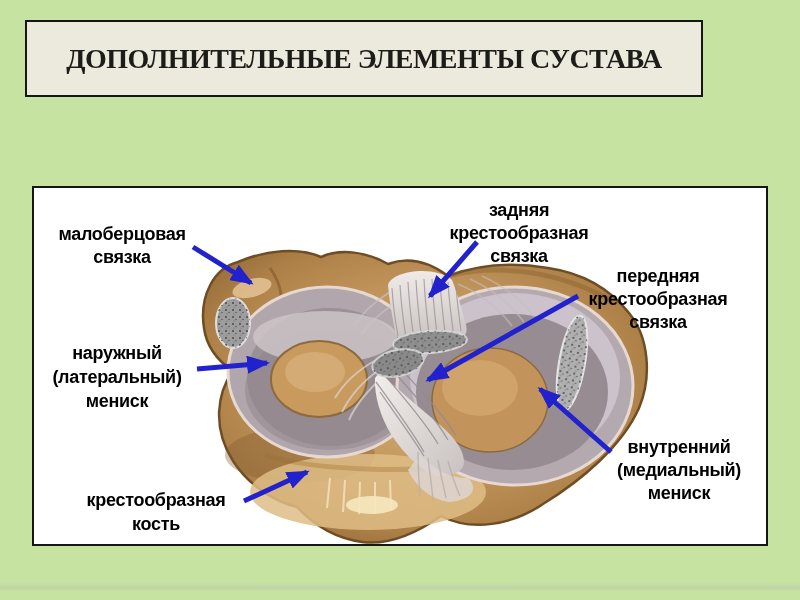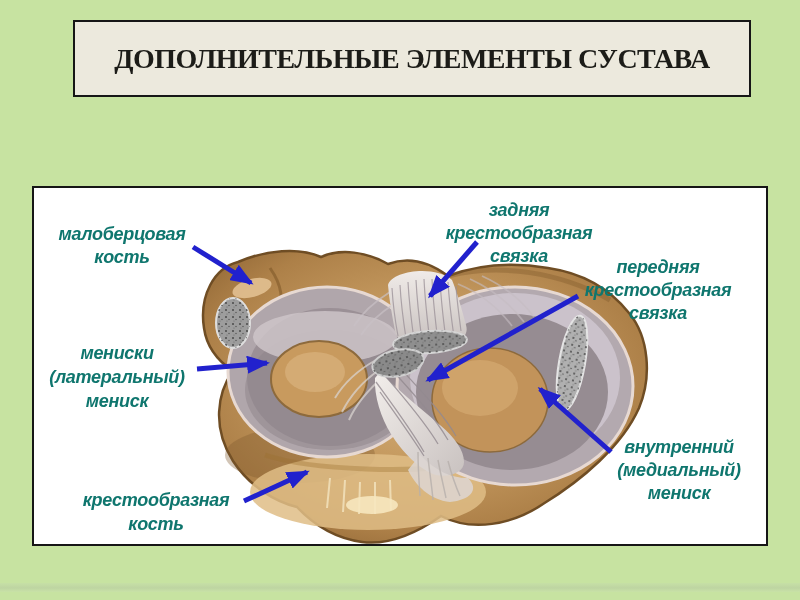--- a/index.html
+++ b/index.html
@@ -10,38 +10,37 @@
   }
   .bottom-band{
     position:absolute;left:0;top:583px;width:800px;height:9px;
     background:linear-gradient(#c6dfa6,#bcd2a2 55%,#c9e2a8);
     opacity:.85;
   }
   .title-box{
     position:absolute;left:25px;top:20px;width:678px;height:77px;
     box-sizing:border-box;border:2px solid #161616;background:#ece9dd;
     display:flex;flex-direction:column;align-items:center;justify-content:center;
-    font-family:"Liberation Serif", serif;font-weight:bold;text-align:center;margin-left:48px;
+    font-family:"Liberation Serif", serif;font-weight:bold;text-align:center;
   }
   .title-line1{font-size:28px;line-height:34px;color:#1c1c18;letter-spacing:-0.5px;}
   .title-line2{font-size:27px;line-height:32px;color:#e41414;letter-spacing:-0.5px;}
   .panel{
     position:absolute;left:32px;top:186px;width:736px;height:360px;
     box-sizing:border-box;border:2px solid #161616;background:#ffffff;
   }
   .art{position:absolute;left:0;top:0;width:800px;height:600px;pointer-events:none;}
   .lbl{
     position:absolute;text-align:center;white-space:pre-line;
-    font-weight:bold;font-size:18px;line-height:23px;color:#0f766e;
+    font-weight:bold;font-size:18px;line-height:23px;color:#000000;
     letter-spacing:-0.3px;
-    font-style:italic;
   }
   .lbl-fibula            {left:38px;  top:223px; width:168px;}
   .lbl-posterior         {left:430px; top:199px; width:178px;}
-  .lbl-anterior          {left:566px; top:256px; width:184px;}
+  .lbl-anterior          {left:566px; top:265px; width:184px;}
   .lbl-lateral-meniscus  {left:30px;  top:341px; width:174px; line-height:24px;}
   .lbl-medial-meniscus   {left:589px; top:436px; width:180px;}
   .lbl-tibia             {left:62px;  top:488px; width:188px; line-height:24px;}
 </style>
 </head>
 <body>
 
 <div class="slide">
 
   <div class="bottom-band"></div>
@@ -193,28 +192,28 @@
       <path d="M 193,247 L 251,283" marker-end="url(#ah)"></path>
       <path d="M 197,369 L 267,363" marker-end="url(#ah)"></path>
       <path d="M 244,501 L 307,472" marker-end="url(#ah)"></path>
       <path d="M 477,242 L 430,296" marker-end="url(#ah)"></path>
       <path d="M 578,296 L 428,380" marker-end="url(#ah)"></path>
       <path d="M 611,452 L 540,389" marker-end="url(#ah)"></path>
     </g>
   </svg>
 
   <div class="lbl lbl-fibula">малоберцовая
-кость</div>
+связка</div>
   <div class="lbl lbl-posterior">задняя
 крестообразная
 связка</div>
   <div class="lbl lbl-anterior">передняя
 крестообразная
 связка</div>
-  <div class="lbl lbl-lateral-meniscus">мениски
+  <div class="lbl lbl-lateral-meniscus">наружный
 (латеральный)
 мениск</div>
   <div class="lbl lbl-medial-meniscus">внутренний
 (медиальный)
 мениск</div>
   <div class="lbl lbl-tibia">крестообразная
 кость</div>
 
 </div>
 

